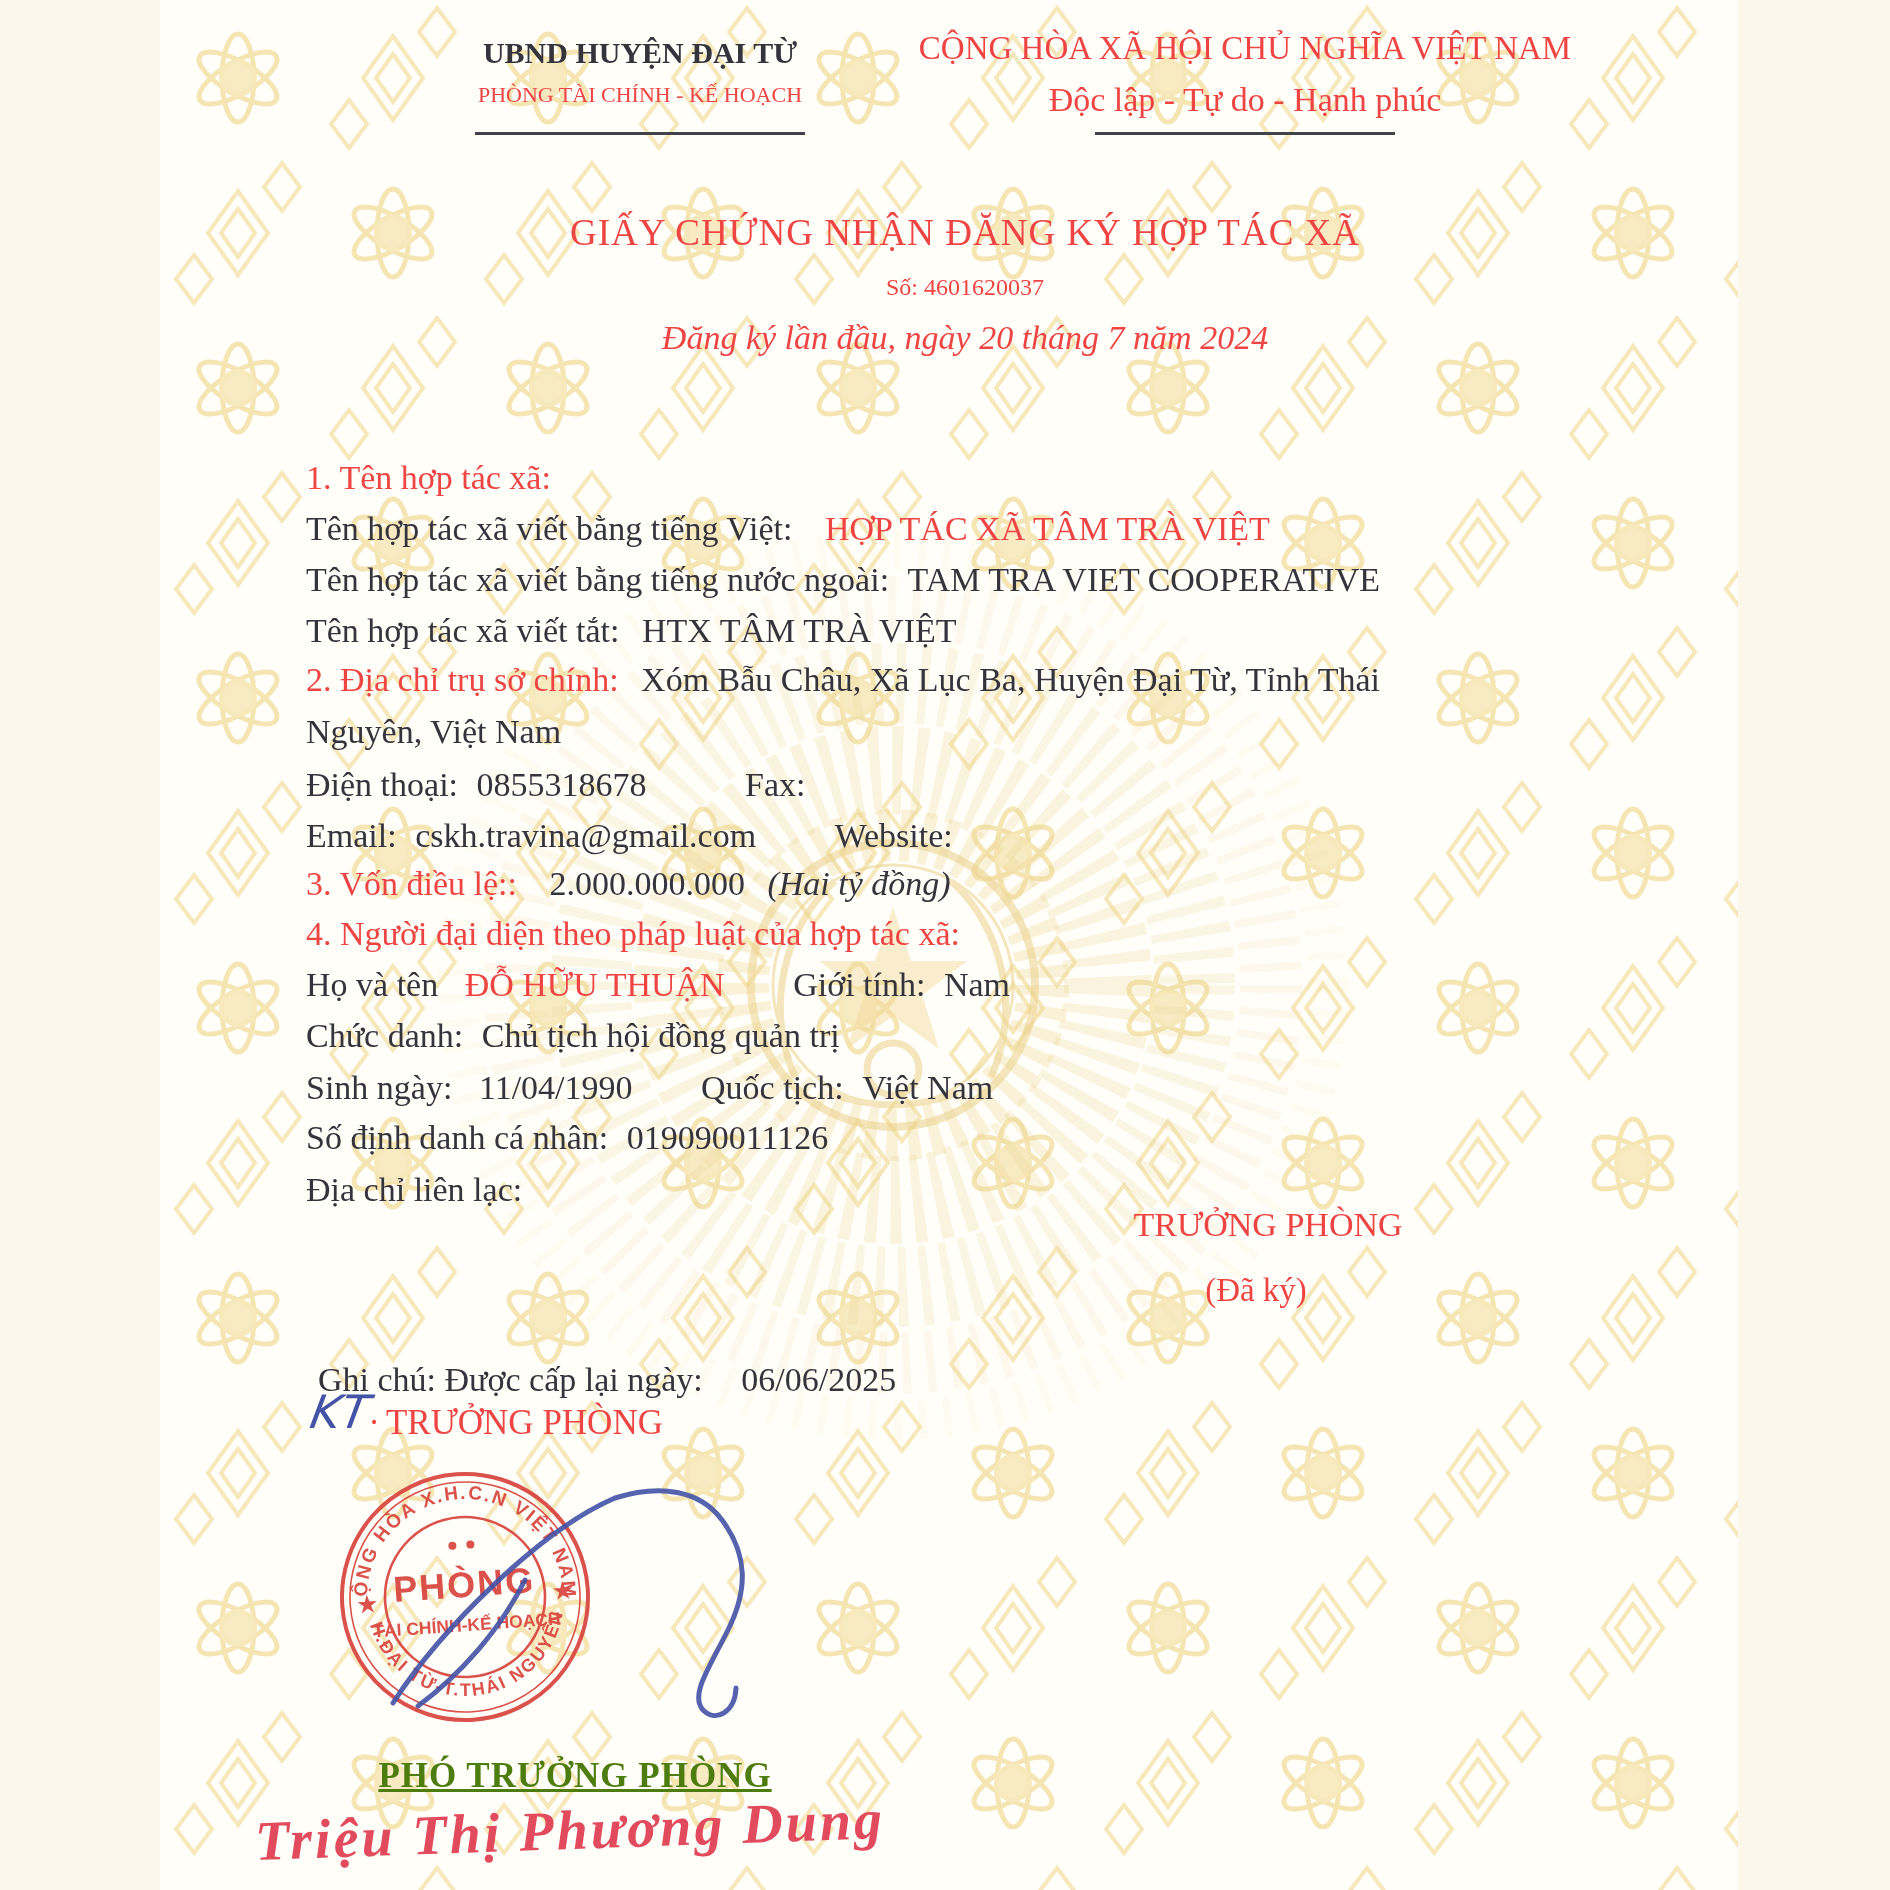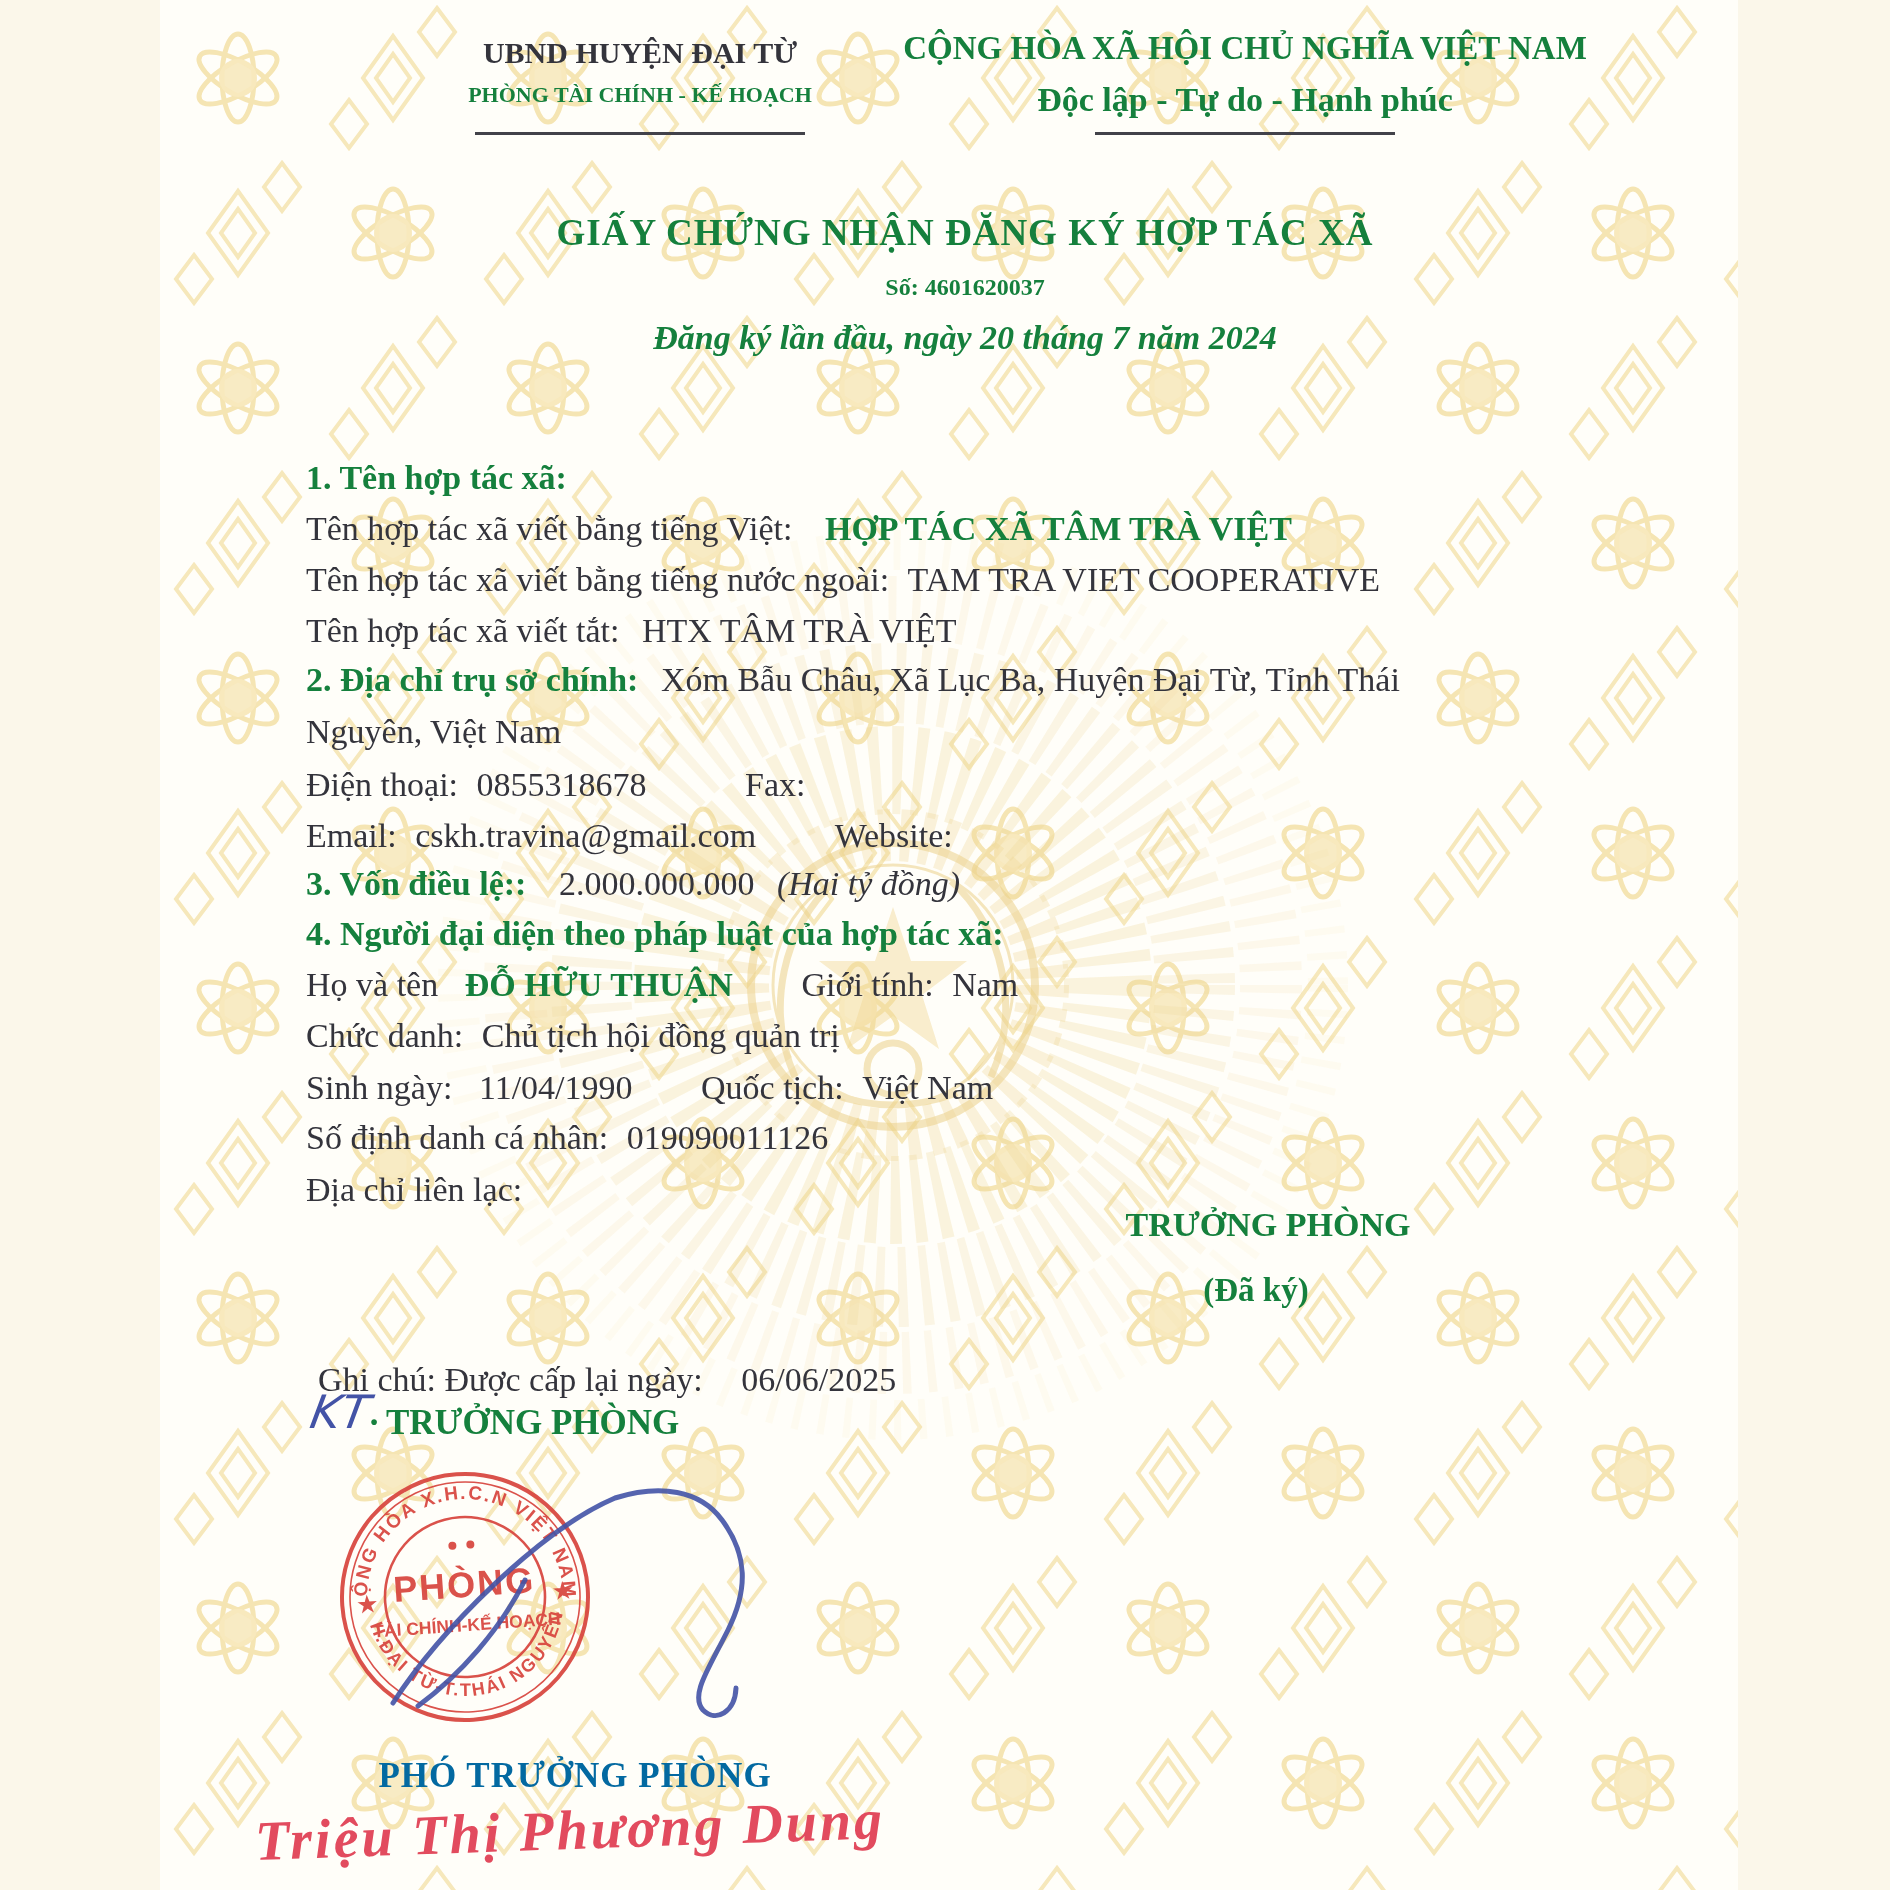--- a/index.html
+++ b/index.html
@@ -5,29 +5,29 @@
   html,body{margin:0;padding:0;}
   body{width:1890px;height:1890px;background:#fbf7ea;position:relative;overflow:hidden;
        font-family:"Liberation Serif", "DejaVu Serif", serif;}
   .page{position:absolute;inset:0;}
   .doc{position:absolute;left:160px;top:0;width:1578px;height:1890px;background:#fffef9;}
   .layer{position:absolute;left:0;top:0;width:100%;height:100%;}
   .content{position:absolute;inset:0;border-radius:13px;}
   .line{position:absolute;font-size:34px;line-height:1.15;color:#34343c;white-space:nowrap;
         font-family:"Liberation Serif", "DejaVu Serif", serif;}
   .c{transform:translateX(-50%);}
-  .b{font-weight:700;color:#15803d;}
+  .b{font-weight:400;color:#ef4444;}
   .i{font-style:italic;}
   .rule{position:absolute;height:3px;background:#42424a;}
   .ml6{margin-left:6px;} .ml10{margin-left:10px;} .ml14{margin-left:14px;}
   .ml18{margin-left:18px;} .ml24{margin-left:24px;} .ml30{margin-left:30px;}
   .ml60{margin-left:60px;} .ml70{margin-left:70px;} .ml90{margin-left:90px;}
   .kt-hand{font-family:"DejaVu Sans", sans-serif;font-style:italic;font-weight:400;
            font-size:46px;color:#4353a6;display:inline-block;transform:skewX(-10deg) translateY(-6px);}
-  .deputy{color:#0369a1;font-weight:700;}
+  .deputy{color:#4d7c0f;font-weight:700;text-decoration:underline;}
   .script-name{color:#e24b5e;font-style:italic;font-weight:700;letter-spacing:3px;
                transform:translateX(-50%) rotate(-2deg);}
   .stamp-svg,.sig-svg,.emblem-svg,.pattern-svg{position:absolute;}
 </style>
 </head>
 <body>
 
 <div class="page">
   <div class="doc">
 

